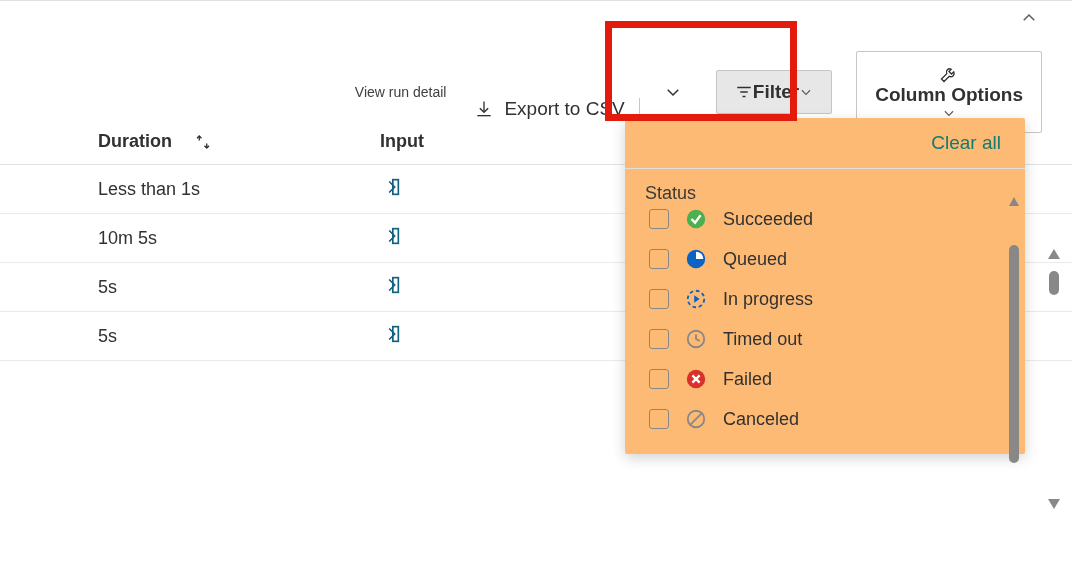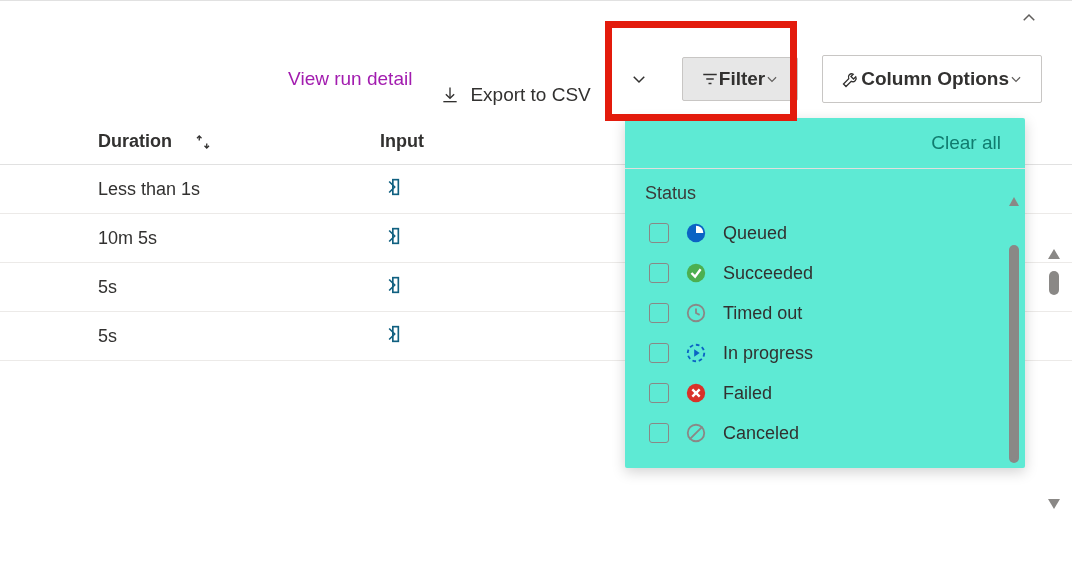--- a/index.html
+++ b/index.html
@@ -16,22 +16,22 @@
   }
   .topbar-right {
     display: flex;
     align-items: center;
     gap: 24px;
     position: absolute;
     top: 50px;
     right: 30px;
   }
   .view-link {
-    color: #a21caf;
-    font-size: 19px;
+    color: #404040;
+    font-size: 14px;
     cursor: pointer;
   }
   .export-group {
     display: flex;
     align-items: center;
     gap: 10px;
     font-size: 19px;
     cursor: pointer;
     padding: 0 4px;
     border-right: 1px solid #c8c6c4;
@@ -55,20 +55,21 @@
   }
   .btn-filter {
     background: #e7e7e7;
     border: 1px solid #c8c6c4;
     font-weight: 600;
     padding: 10px 18px;
   }
   .btn-col {
     font-weight: 600;
     padding: 12px 18px;
+    flex-direction: column;
   }
   .highlight-box {
     position: absolute;
     border: 7px solid #e31b0c;
     top: 20px;
     left: 605px;
     width: 192px;
     height: 100px;
     z-index: 30;
     pointer-events: none;
@@ -108,21 +109,21 @@
   }
   .row .col-duration { font-weight: 400; }
   .row .col-input { padding-left: 80px; color: #106080; }
   .icon-svg { display: inline-flex; align-items: center; justify-content: center; }
   
   .filter-panel {
     position: absolute;
     top: 117px;
     left: 625px;
     width: 400px;
-    background: #5eead4;
+    background: #fdba74;
     box-shadow: 0 4px 14px rgba(0,0,0,0.18);
     z-index: 20;
     border-radius: 2px;
   }
   .panel-top {
     display: flex;
     justify-content: flex-end;
     padding: 14px 24px 14px 24px;
     border-bottom: 1px solid #e1dfdd;
   }
@@ -131,21 +132,21 @@
     font-size: 19px;
     cursor: pointer;
   }
   .panel-section {
     padding: 14px 20px 8px 20px;
     position: relative;
   }
   .section-title {
     font-size: 18px;
     color: #3b3a39;
-    margin-bottom: 14px;
+    margin-bottom: 0;
   }
   .status-list { display: flex; flex-direction: column; gap: 18px; padding: 4px 4px 16px 4px; }
   .status-item {
     display: flex;
     align-items: center;
     gap: 16px;
     font-size: 18px;
     cursor: pointer;
   }
   .status-item .cb {
@@ -245,56 +246,56 @@
   <div class="panel-top">
     <span class="clear-all">Clear all</span>
   </div>
   <div class="panel-section">
     <div class="section-title">Status</div>
     <div class="status-list">
       <div class="status-item">
         <span class="cb"></span>
         <span class="status-icon">
           <svg width="22" height="22" viewBox="0 0 24 24">
+              <circle cx="12" cy="12" r="10" fill="#4caf50"></circle>
+              <polyline points="7 12 11 16 17 8" fill="none" stroke="#fff" stroke-width="2.6"></polyline>
+            </svg>
+        </span>
+        <span>Succeeded</span>
+      </div>
+      <div class="status-item">
+        <span class="cb"></span>
+        <span class="status-icon">
+          <svg width="22" height="22" viewBox="0 0 24 24">
               <circle cx="12" cy="12" r="10" fill="#0b63c4"></circle>
               <path d="M12 12 L12 4 A8 8 0 0 1 20 12 Z" fill="#fff"></path>
               <circle cx="12" cy="12" r="10" fill="none" stroke="#0b63c4" stroke-width="0"></circle>
             </svg>
         </span>
         <span>Queued</span>
       </div>
       <div class="status-item">
         <span class="cb"></span>
         <span class="status-icon">
           <svg width="22" height="22" viewBox="0 0 24 24">
-              <circle cx="12" cy="12" r="10" fill="#4caf50"></circle>
-              <polyline points="7 12 11 16 17 8" fill="none" stroke="#fff" stroke-width="2.6"></polyline>
-            </svg>
-        </span>
-        <span>Succeeded</span>
+              <circle cx="12" cy="12" r="9" fill="none" stroke="#0b63c4" stroke-width="2" stroke-dasharray="4 3"></circle>
+              <polygon points="10,8 16,12 10,16" fill="#0b63c4"></polygon>
+            </svg>
+        </span>
+        <span>In progress</span>
       </div>
       <div class="status-item">
         <span class="cb"></span>
         <span class="status-icon">
           <svg width="22" height="22" viewBox="0 0 24 24" fill="none" stroke="#8a8886" stroke-width="2">
               <circle cx="12" cy="12" r="9"></circle>
               <polyline points="12 7 12 12 16 14"></polyline>
             </svg>
         </span>
         <span>Timed out</span>
-      </div>
-      <div class="status-item">
-        <span class="cb"></span>
-        <span class="status-icon">
-          <svg width="22" height="22" viewBox="0 0 24 24">
-              <circle cx="12" cy="12" r="9" fill="none" stroke="#0b63c4" stroke-width="2" stroke-dasharray="4 3"></circle>
-              <polygon points="10,8 16,12 10,16" fill="#0b63c4"></polygon>
-            </svg>
-        </span>
-        <span>In progress</span>
       </div>
       <div class="status-item">
         <span class="cb"></span>
         <span class="status-icon">
           <svg width="22" height="22" viewBox="0 0 24 24">
               <circle cx="12" cy="12" r="10" fill="#d9322a"></circle>
               <line x1="8" y1="8" x2="16" y2="16" stroke="#fff" stroke-width="2.6"></line>
               <line x1="16" y1="8" x2="8" y2="16" stroke="#fff" stroke-width="2.6"></line>
             </svg>
         </span>

